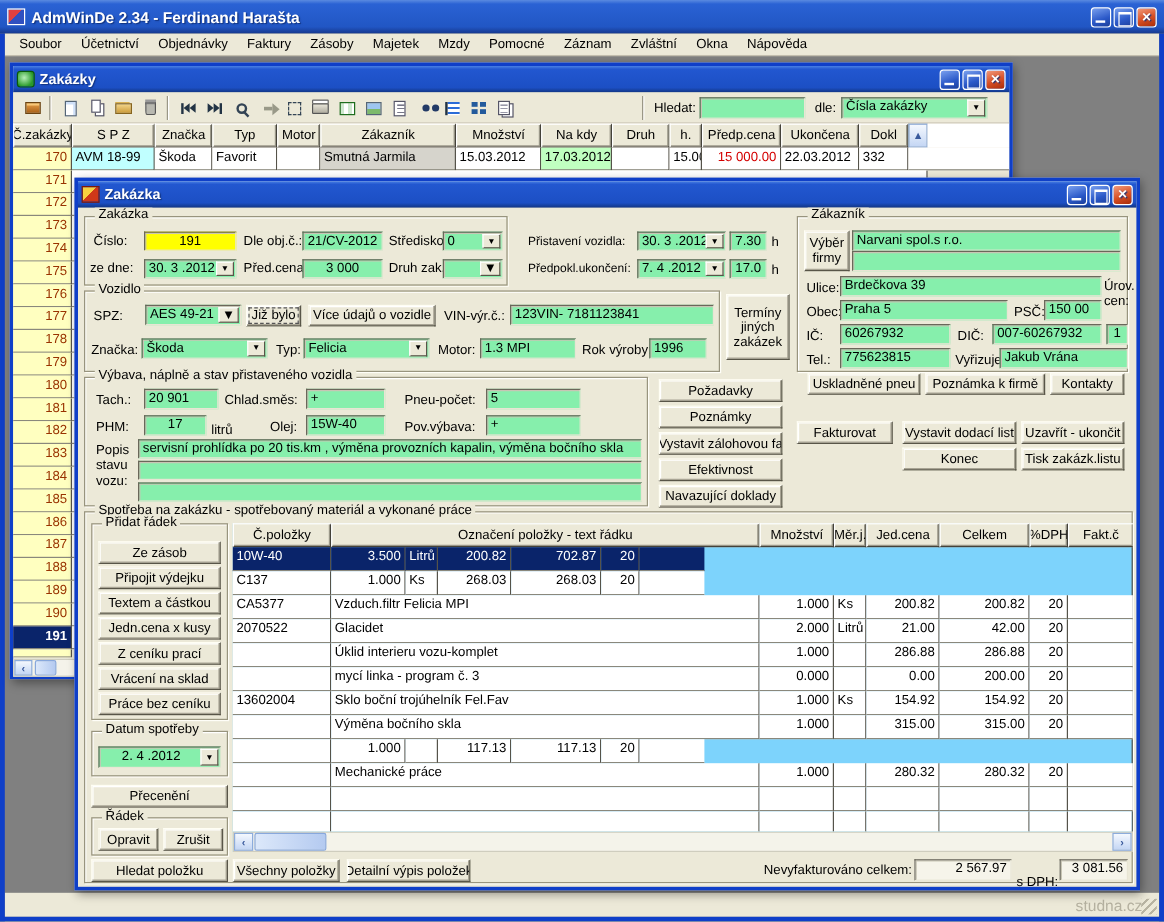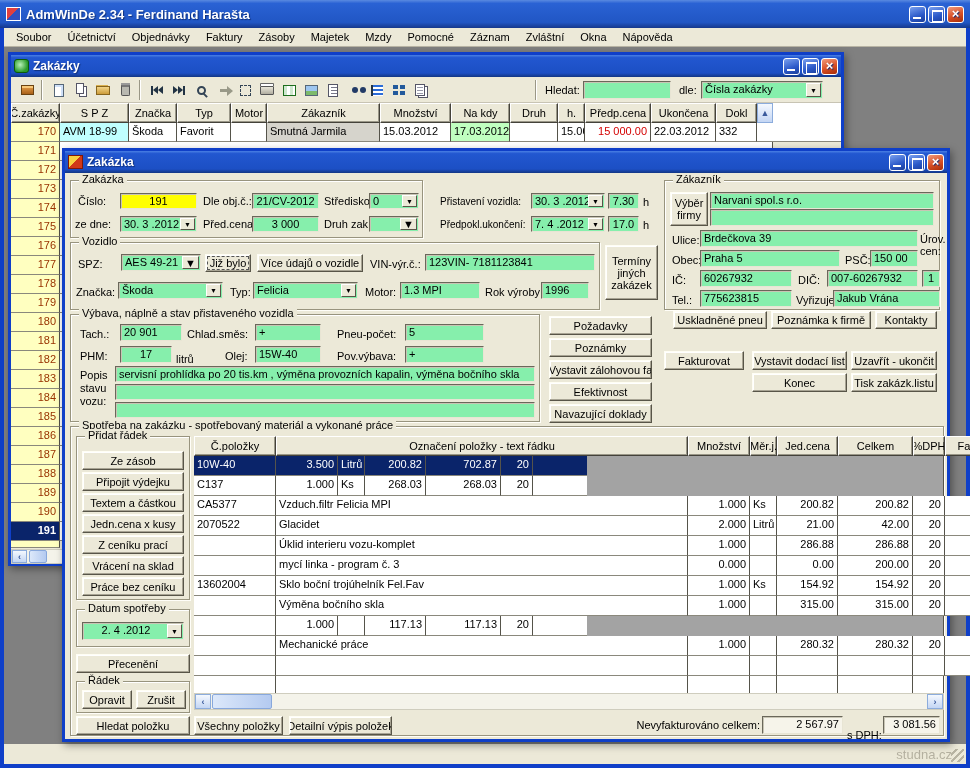--- a/index.html
+++ b/index.html
@@ -45,21 +45,21 @@
 
 .th{height:20px;background:#ece9d8;border:1px solid;border-color:#fff #44423a #44423a #fff;box-shadow:inset -1px -1px 0 #9a9788;font-size:11px;display:flex;align-items:center;justify-content:center;white-space:nowrap;overflow:hidden;flex:none}
 .td{border-right:1px solid #55534a;border-bottom:1px solid #8a887c;font-size:11px;padding:2px 3px;white-space:nowrap;overflow:hidden;flex:none;background:#fff}
 .num{text-align:right}
 .redtx{color:#993300}
 .price{color:#d40000}
 .sel{background:#0a246a !important;color:#fff}
 .orow,.irow,.hrow{display:flex}
 .oc0{width:49px}.oc1{width:69px}.oc2{width:48px}.oc3{width:54px}.oc4{width:36px}.oc5{width:113px}.oc6{width:71px}.oc7{width:59px}.oc8{width:48px}.oc9{width:27px}.oc10{width:66px}.oc11{width:65px}.oc12{width:41px}
 .ylw{background:#ffffc0}.cyan{background:#c0ffff}.grey{background:#d6d4cc}.grn{background:#c0ffc0}
-.ic0{width:82px}.ic1{width:412px}.ic2{width:62px}.ic3{width:27px}.ic4{width:61px}.ic5{width:75px}.ic6{width:32px}.ic7{width:54px;border-right:none}
+.ic0{width:82px}.ic1{width:357px}.ic2{width:62px}.ic3{width:27px}.ic4{width:61px}.ic5{width:75px}.ic6{width:32px}.ic7{width:54px;border-right:none}
 .irow>.td{height:20px}
 
 .sbtn{background:linear-gradient(#f4f8fe,#c4d6f4);border:1px solid #8cacdc;color:#3a5a9c;display:flex;align-items:center;justify-content:center;font-size:9px;font-weight:bold;flex:none}
 .strack{background:#f4f3ea;border:1px solid #cfcdbe;display:flex}
 .sthumb{background:linear-gradient(90deg,#dce8fa,#b4caf0);border:1px solid #88a8dc;border-radius:2px;flex:none}
 
 .tbar{position:absolute;background:#ece9d8;border-bottom:1px solid #c8c4b4}
 .tbi{position:absolute;top:3px;width:20px;height:20px;display:flex;align-items:center;justify-content:center}
 .tsep{position:absolute;top:3px;width:2px;height:20px;border-left:1px solid #9a9786;border-right:1px solid #fff}
 .g{position:relative}
@@ -464,21 +464,21 @@
     </div>
     <span class="fld combo cen" style="left:17px;top:449px;width:102px;height:18px"><span>2. 4 .2012</span><span class="ca"></span></span>
     <span class="btn" style="left:11px;top:481px;width:114px;height:19px">Přecenění</span>
     <div class="grp" style="left:11px;top:508px;width:114px;height:32px">
       <span class="leg">Řádek</span>
     </div>
     <span class="btn" style="left:17px;top:517px;width:50px;height:19px">Opravit</span>
     <span class="btn" style="left:71px;top:517px;width:50px;height:19px">Zrušit</span>
     <span class="btn" style="left:11px;top:543px;width:114px;height:19px">Hledat položku</span>
 
-    <div style="position:absolute;left:129px;top:263px;width:750px;height:274px;background:#a3a3a3;border-right:1px solid #55534a">
+    <div style="position:absolute;left:129px;top:263px;width:750px;height:274px;background:#7dd3fc;border-right:1px solid #55534a">
       <div class="hrow">
         <span class="th ic0">Č.položky</span>
         <span class="th ic1">Označení položky - text řádku</span>
         <span class="th ic2">Množství</span>
         <span class="th ic3">Měr.j.</span>
         <span class="th ic4">Jed.cena</span>
         <span class="th ic5">Celkem</span>
         <span class="th ic6">%DPH</span>
         <span class="th ic7">Fakt.č</span>
       </div>

